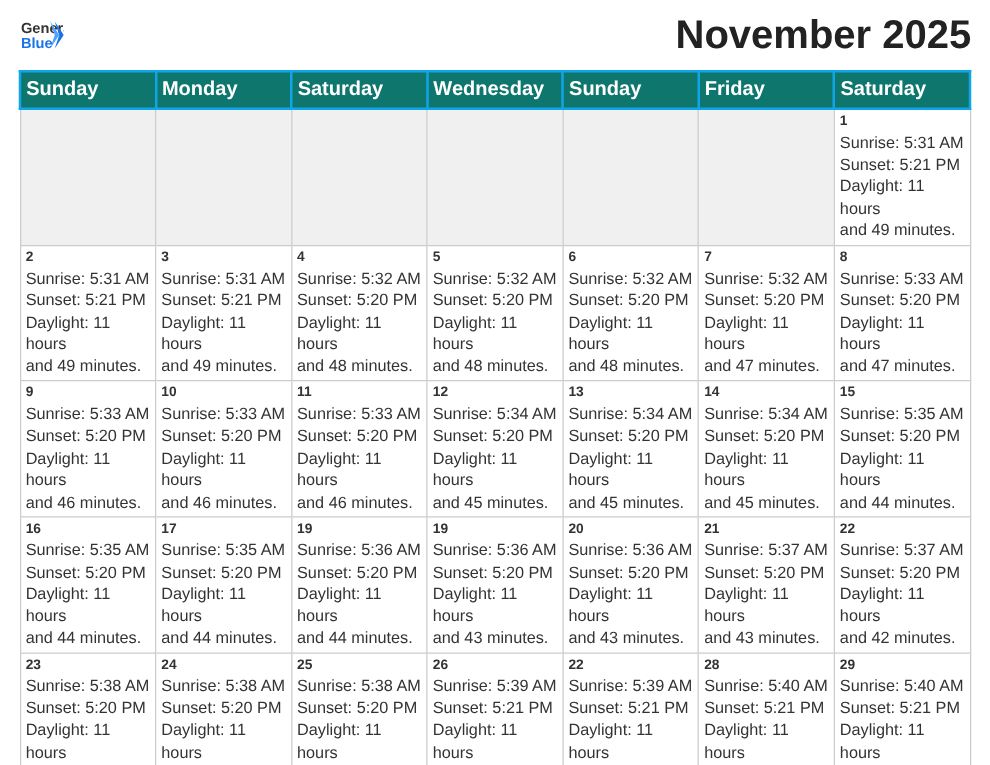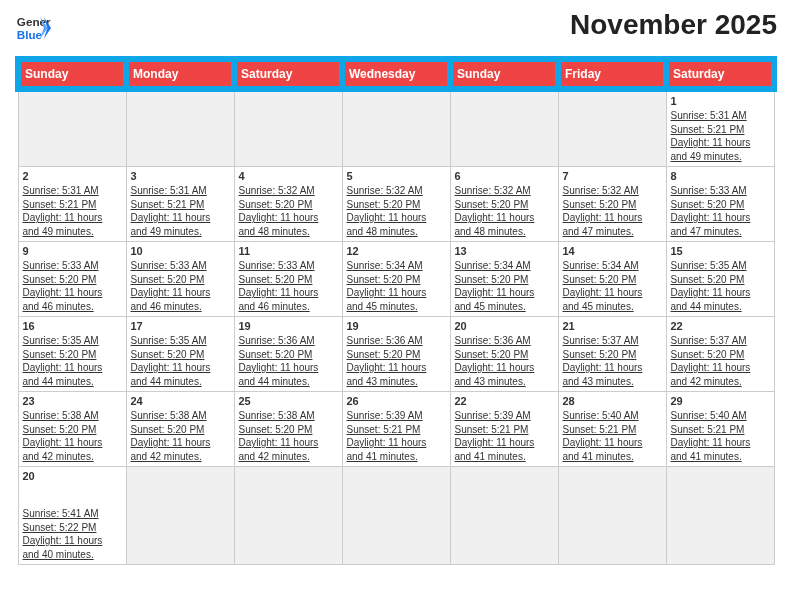--- a/index.html
+++ b/index.html
@@ -25,62 +25,61 @@
       gap: 4px;
     }
     .logo-icon {
       width: 36px;
       height: 36px;
     }
     .title-block {
       text-align: right;
     }
     .month-title {
-      font-size: 28px;
+      font-size: 32px;
       font-weight: bold;
       color: #222;
       line-height: 1.1;
     }
     .location {
       font-size: 14px;
       color: #444;
     }
     table {
       width: 100%;
       border-collapse: collapse;
       table-layout: fixed;
     }
     thead tr th {
-      background: #ef4444;
+      background: #0f766e;
       color: #fff;
-      font-size: 12px;
+      font-size: 16px;
       font-weight: bold;
       padding: 5px 4px;
       text-align: left;
-      border: 6px solid #0ea5e9;
+      border: 2px solid #0ea5e9;
     }
     tbody tr td {
       vertical-align: top;
       border: 1px solid #ccc;
       padding: 3px 4px;
       font-size: 9.5px;
       color: #333;
       height: 72px;
     }
     .day-number {
       font-weight: bold;
       font-size: 11px;
       display: block;
       margin-bottom: 2px;
     }
     .day-info {
-      font-size: 10px;
+      font-size: 13px;
       line-height: 1.35;
       color: #333;
-      text-decoration: underline;
     }
     .empty-cell {
       background: #f0f0f0;
     }
     tbody tr:last-child td {
       height: 72px;
     }
   </style>
 </head>
 <body>

